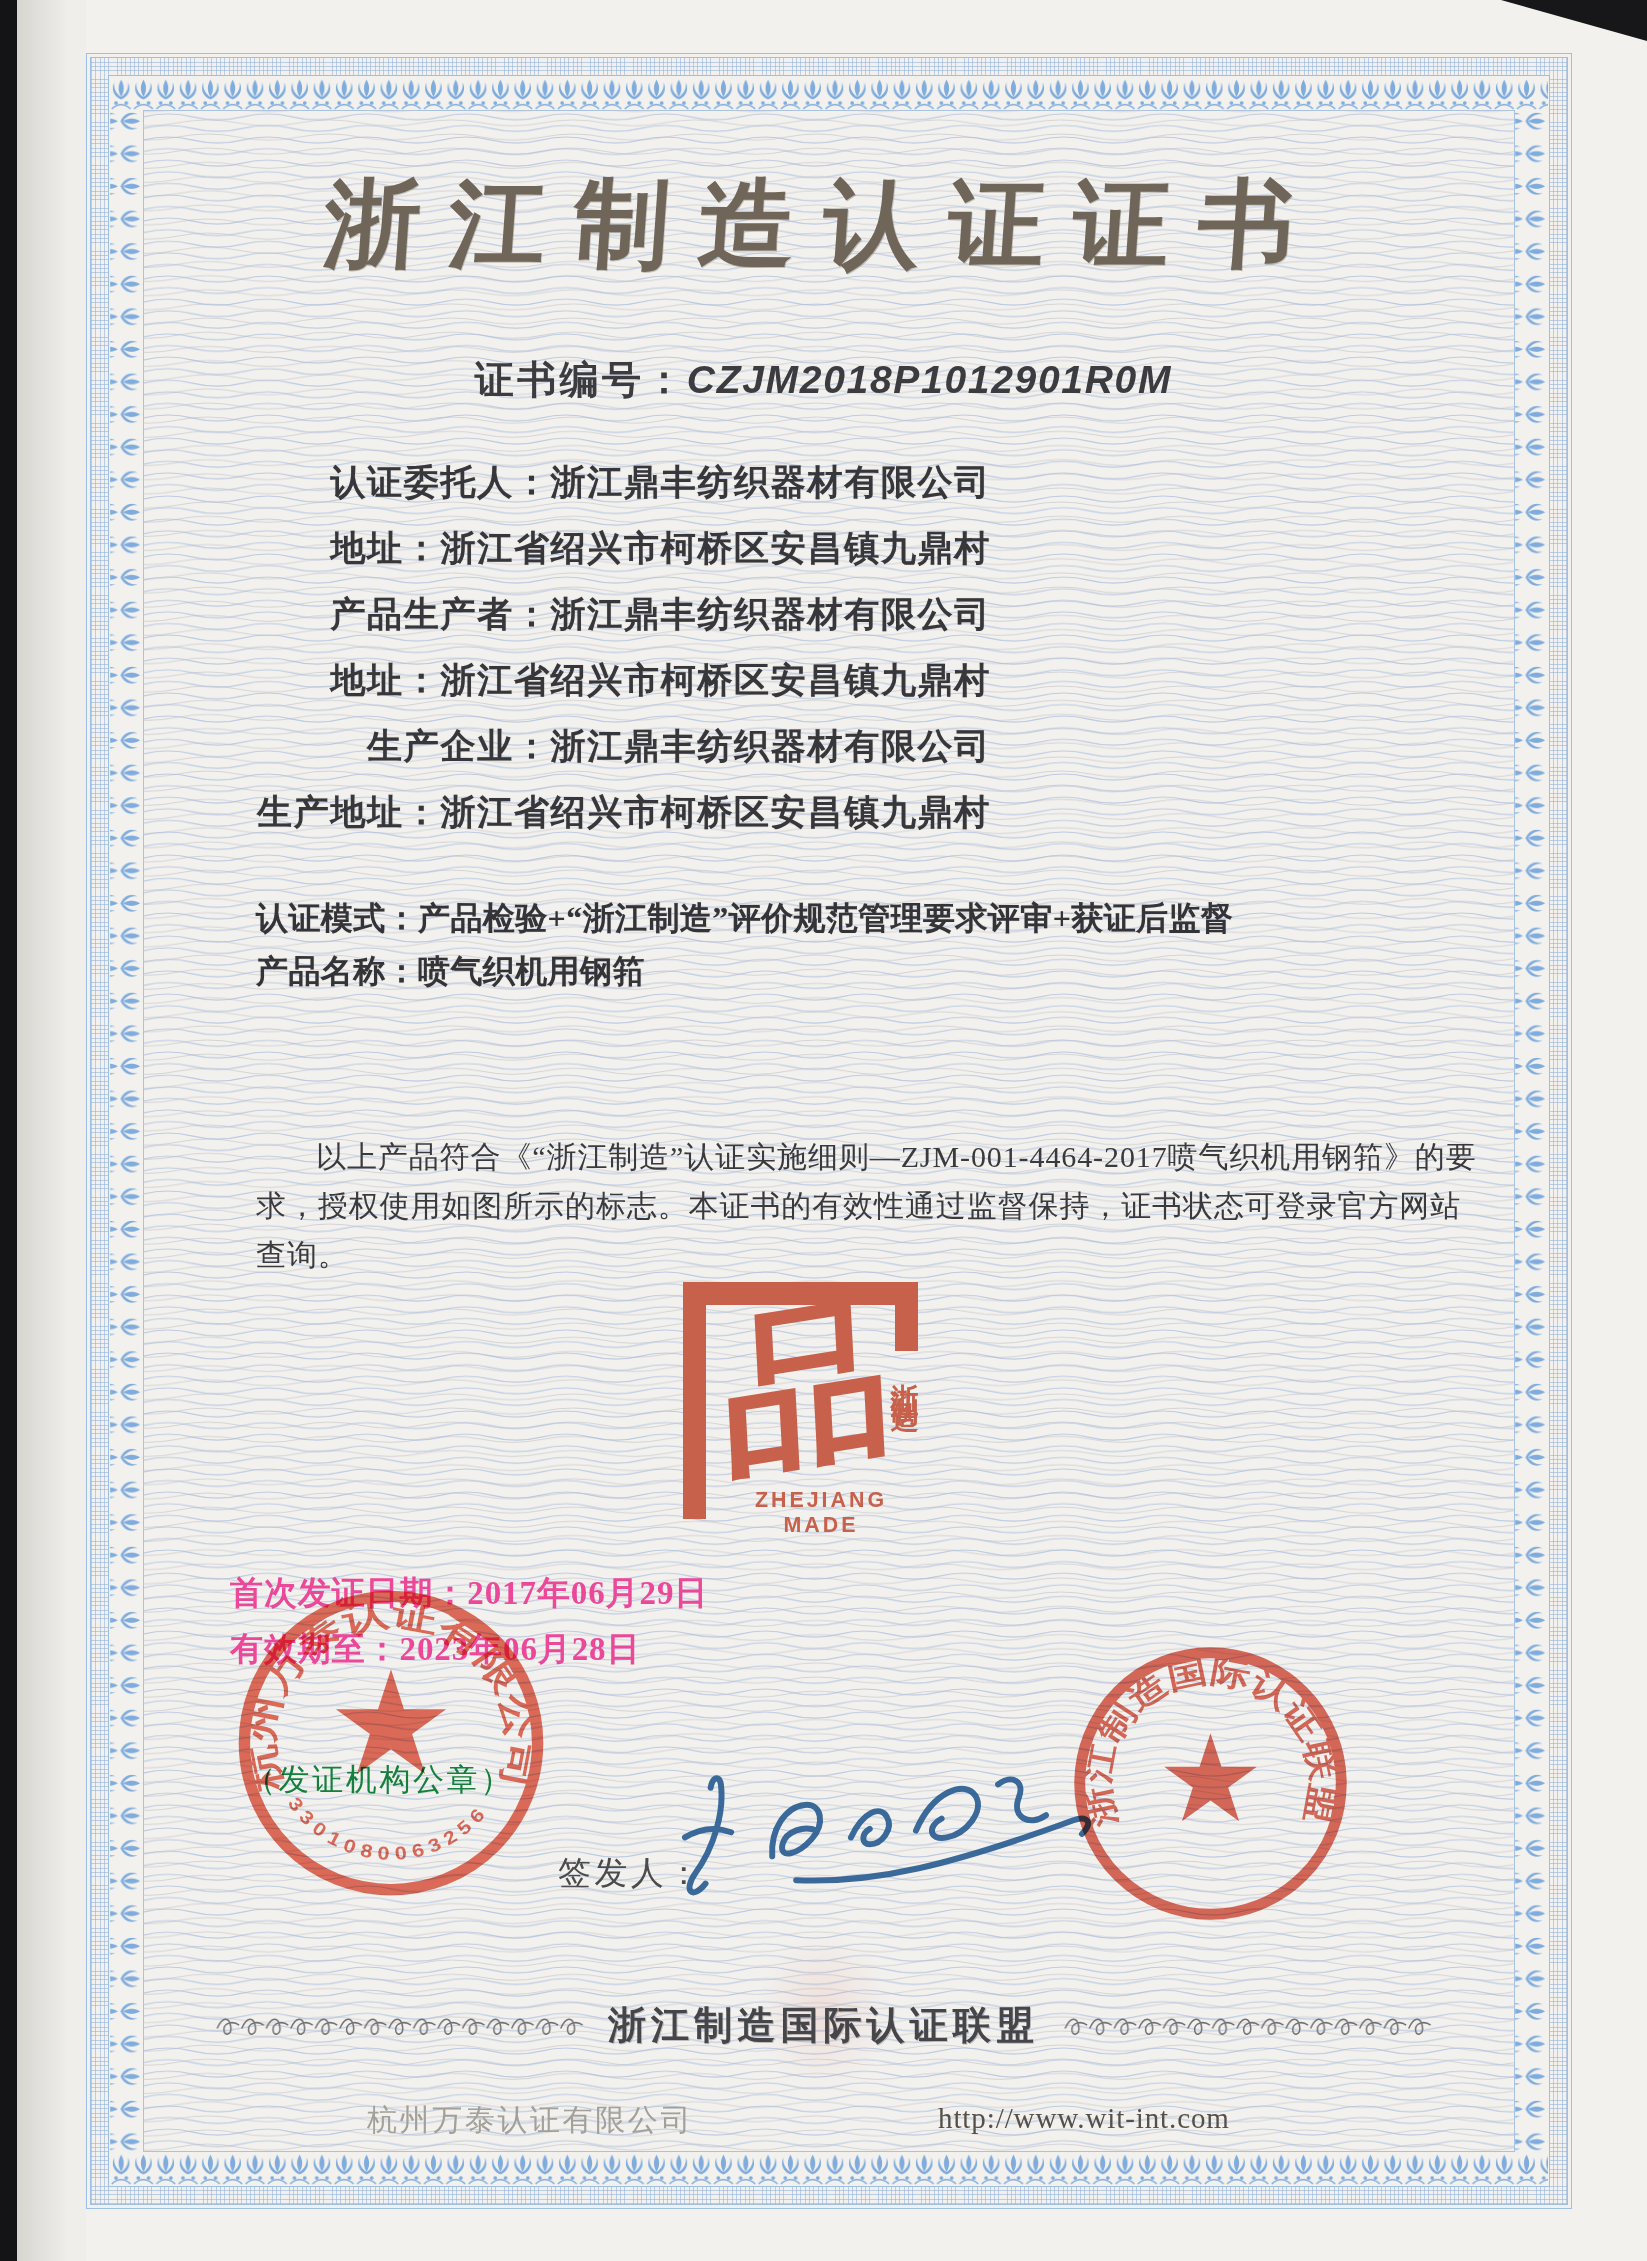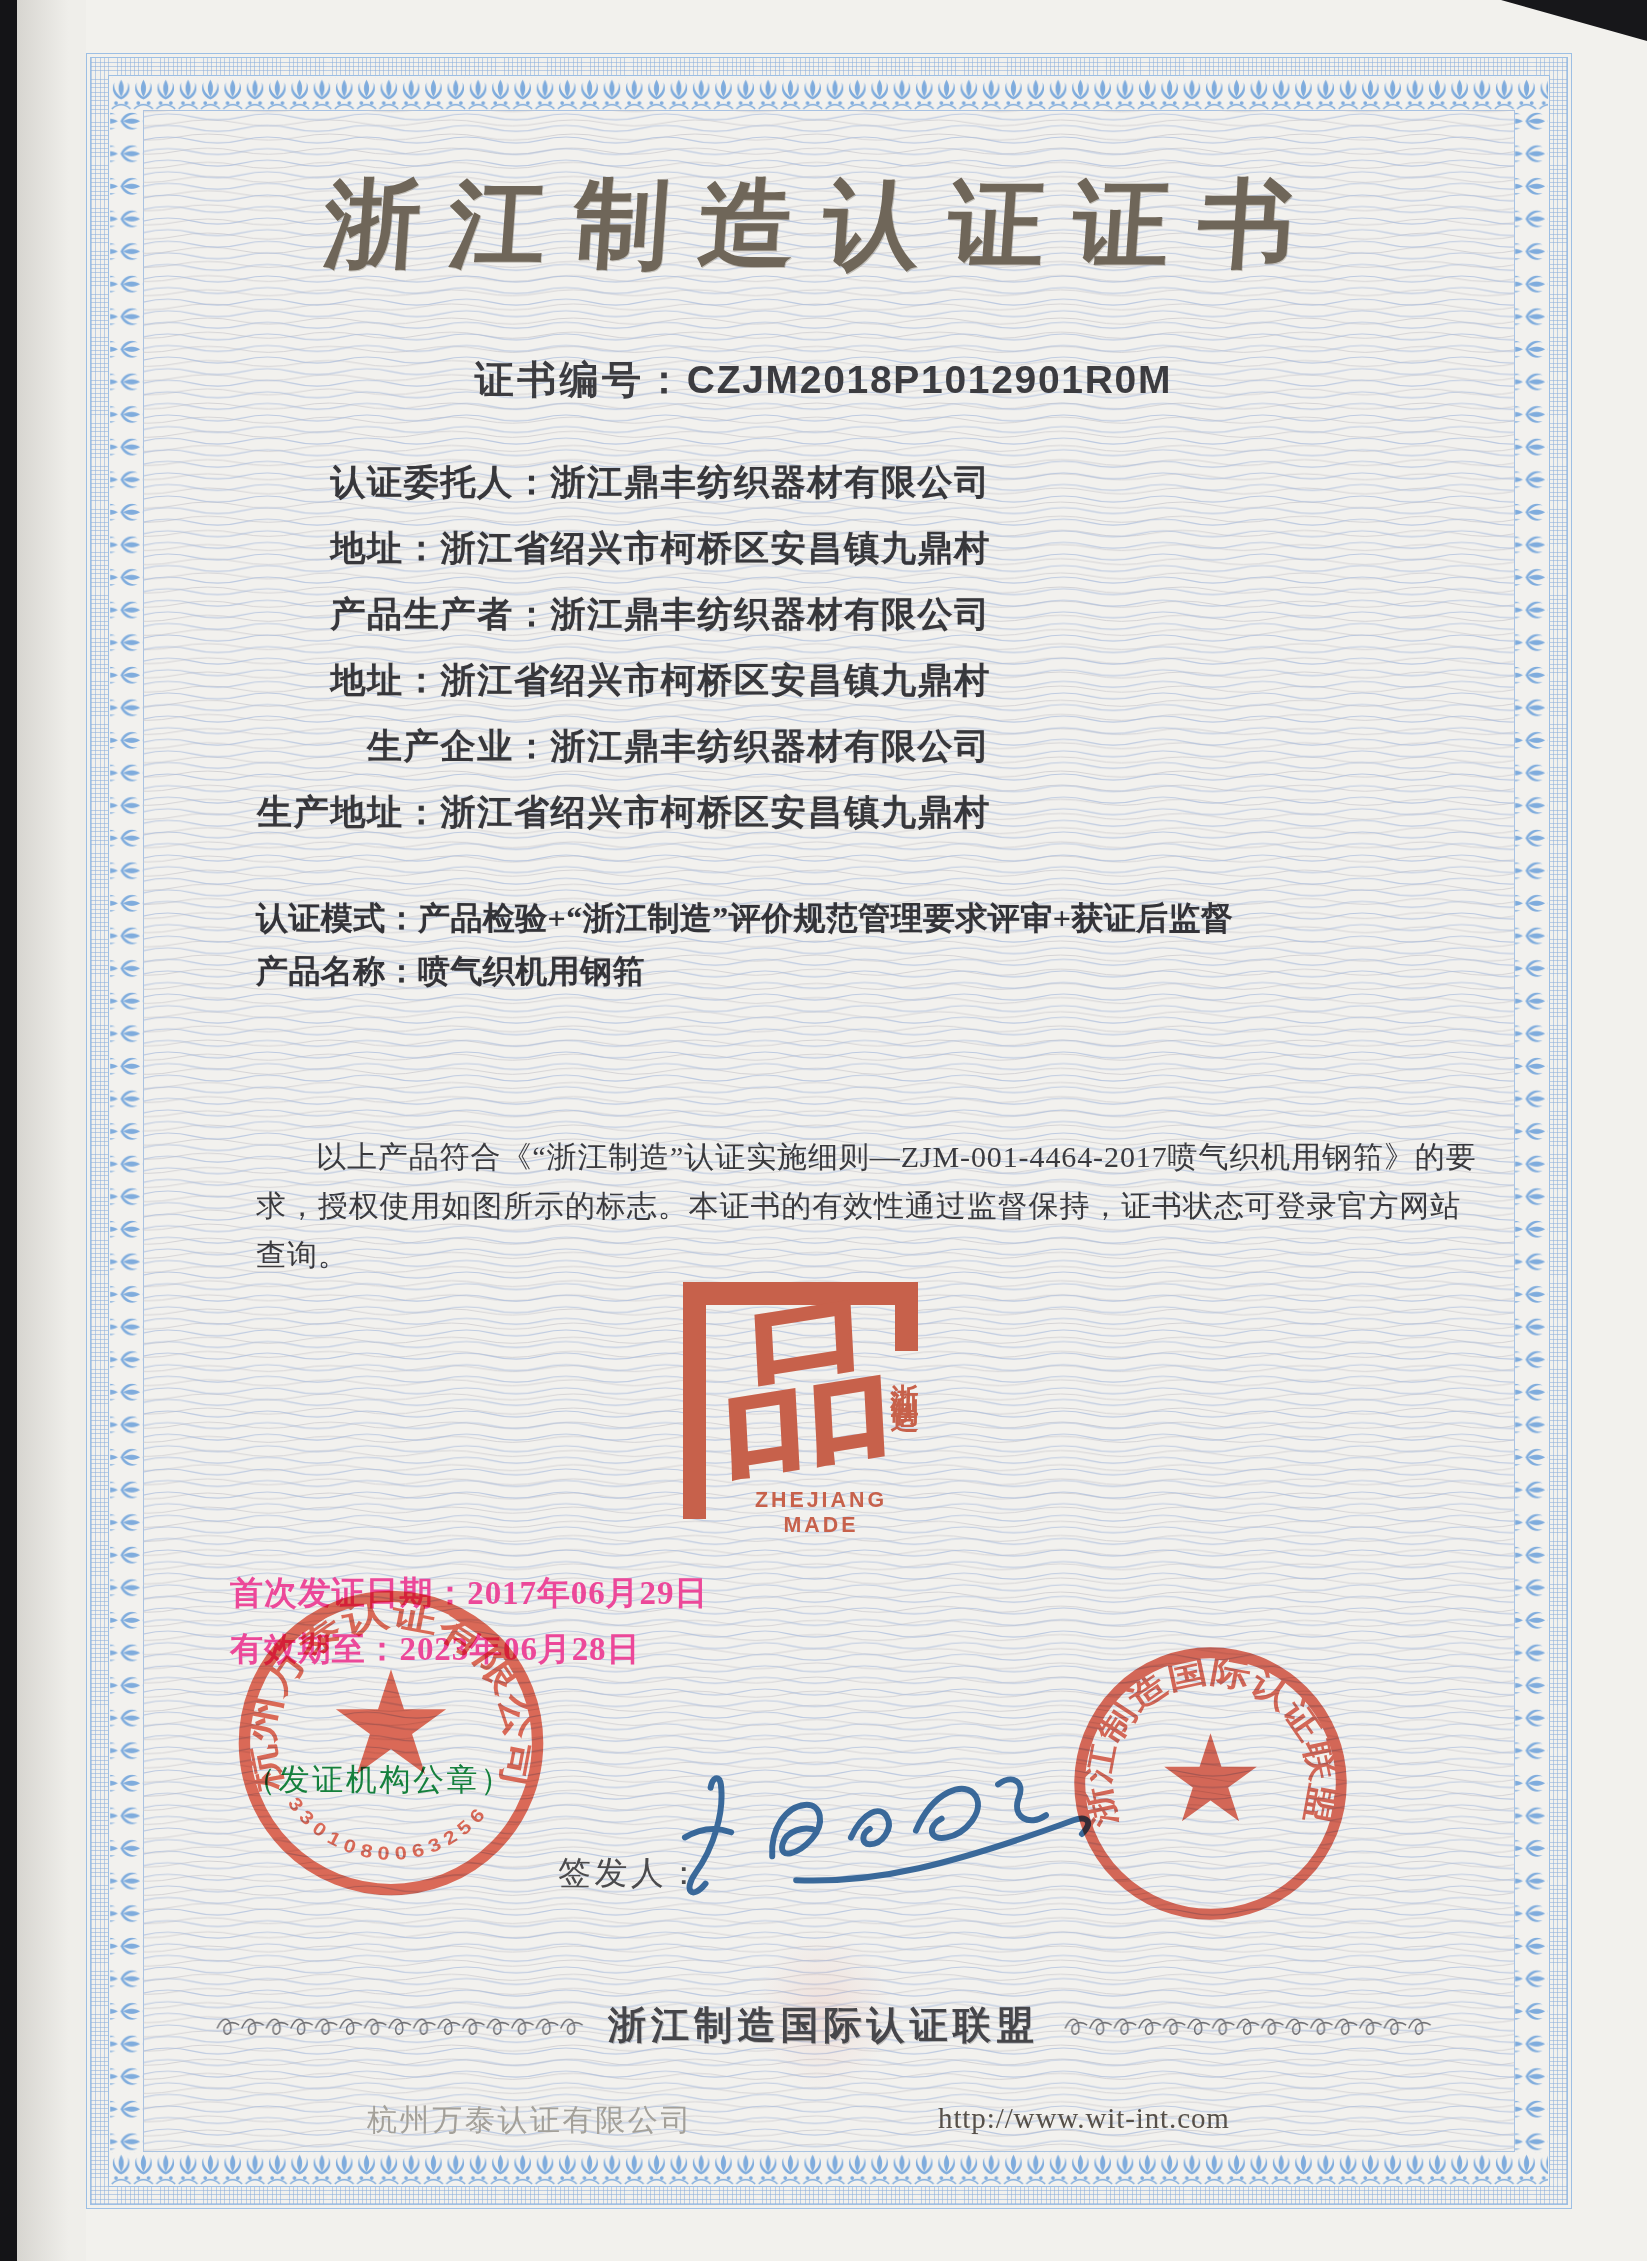--- a/index.html
+++ b/index.html
@@ -25,21 +25,21 @@
   .strip{position:absolute;}
 
   
   .content{position:absolute;inset:0;z-index:5;color:#3a3a3e;}
   .title{position:absolute;left:0;right:0;top:161px;text-align:center;
         font-size:96px;font-weight:700;color:#6f6659;letter-spacing:.30em;
         transform:skewX(-4deg);text-shadow:0.9px 0.9px 0 rgba(111,102,89,.35);}
   .certno{position:absolute;left:0;right:0;top:353px;text-align:center;
         font-family:"Liberation Sans","DejaVu Sans",sans-serif;font-size:39px;color:#3c3c40;}
   .certno .lab{font-weight:700;letter-spacing:3.4px;text-align:center;}
-  .certno .val{font-weight:600;letter-spacing:1.7px;}
+  .certno .val{font-weight:600;letter-spacing:1.7px;font-style:italic;}
   .info{position:absolute;left:257px;top:450px;font-size:35px;font-weight:700;
         line-height:66px;letter-spacing:1.7px;color:#37373b;text-shadow:0 0 0.9px rgba(55,55,59,.35);text-align:right;}
   .spec{position:absolute;left:256px;top:892px;font-size:32px;font-weight:700;
         line-height:53px;letter-spacing:0.4px;color:#333338;text-shadow:0 0 0.9px rgba(55,55,59,.3);}
   .statement{position:absolute;left:256px;top:1132px;width:1232px;font-size:30px;
         line-height:49px;letter-spacing:0.9px;text-indent:2em;color:#3a3a3e;}
 
   
   .logo{position:absolute;left:683px;top:1282px;width:245px;height:237px;}
   .lg-top{position:absolute;left:0;top:0;width:235px;height:23px;background:#c7614b;}

